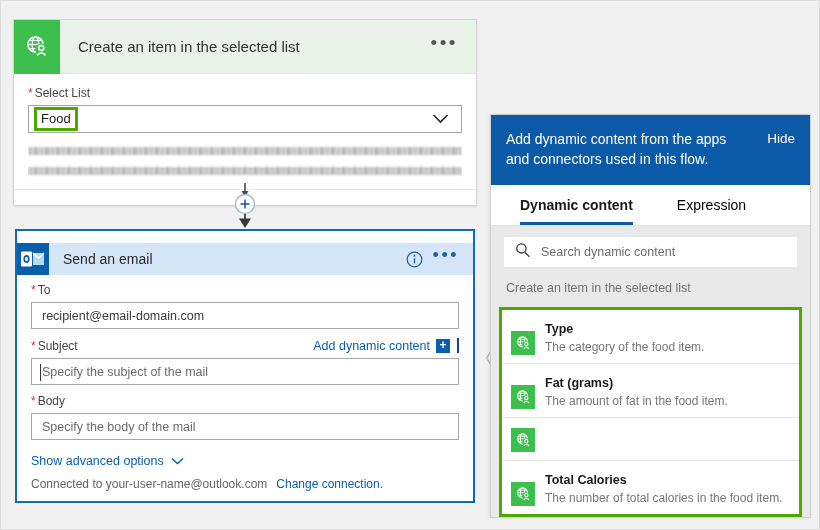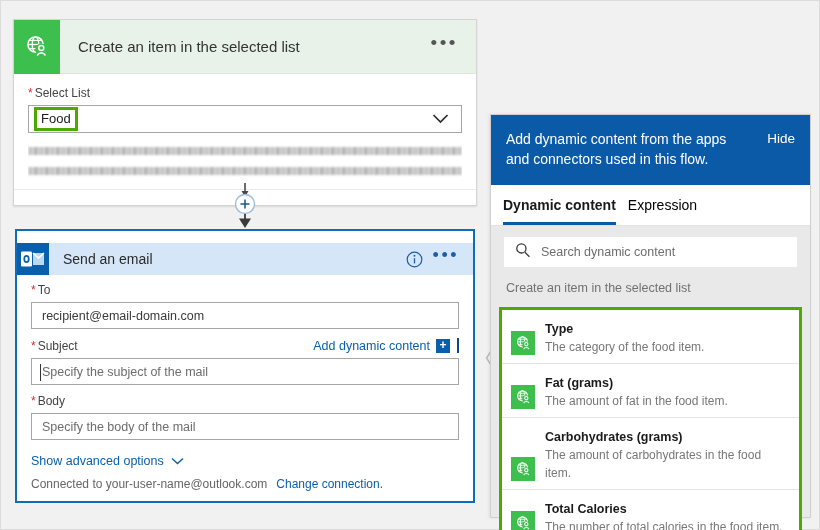--- a/index.html
+++ b/index.html
@@ -258,22 +258,22 @@
   }
   .dc-hide {
     color: #fff;
     font-size: 13.5px;
     cursor: pointer;
     padding-top: 2px;
   }
   .dc-tabs {
     background: #fff;
     display: flex;
-    gap: 12px;
-    padding: 12px 16px 0 12px;
+    gap: 44px;
+    padding: 12px 16px 0 29px;
     border-bottom: 1px solid #e2e2e2;
   }
   .dc-tab {
     font-size: 14px;
     color: #000000;
     padding-bottom: 9px;
     cursor: pointer;
     border-bottom: 3px solid transparent;
   }
   .dc-tab.active {
@@ -539,24 +539,20 @@
             <circle cx="11.5" cy="10.5" r="7.6" fill="none" stroke="#ffffff" stroke-width="1.6"></circle>
             <ellipse cx="11.5" cy="10.5" rx="3.3" ry="7.6" fill="none" stroke="#ffffff" stroke-width="1.4"></ellipse>
             <line x1="3.9" y1="10.5" x2="19.1" y2="10.5" stroke="#ffffff" stroke-width="1.4"></line>
             <line x1="5.1" y1="6.6" x2="17.9" y2="6.6" stroke="#ffffff" stroke-width="1.2"></line>
             <line x1="5.1" y1="14.4" x2="17.9" y2="14.4" stroke="#ffffff" stroke-width="1.2"></line>
             <circle cx="17.3" cy="15.6" r="6.1" fill="#3dbf4e"></circle>
             <circle cx="17.3" cy="14.1" r="2.5" fill="none" stroke="#ffffff" stroke-width="1.6"></circle>
             <path d="M13.3 21.6 a4.2 3.6 0 0 1 8 0" fill="none" stroke="#ffffff" stroke-width="1.6"></path>
           </svg>
         </span>
-        <span>
-          <span class="dc-item-name">Carbohydrates (grams)</span><br>
-          <span class="dc-item-desc">The amount of carbohydrates in the food item.</span>
-        </span>
       </div>
 
       <div class="dc-item">
         <span class="dc-item-ico">
           <svg width="17" height="17" viewBox="0 0 26 26">
             <circle cx="11.5" cy="10.5" r="7.6" fill="none" stroke="#ffffff" stroke-width="1.6"></circle>
             <ellipse cx="11.5" cy="10.5" rx="3.3" ry="7.6" fill="none" stroke="#ffffff" stroke-width="1.4"></ellipse>
             <line x1="3.9" y1="10.5" x2="19.1" y2="10.5" stroke="#ffffff" stroke-width="1.4"></line>
             <line x1="5.1" y1="6.6" x2="17.9" y2="6.6" stroke="#ffffff" stroke-width="1.2"></line>
             <line x1="5.1" y1="14.4" x2="17.9" y2="14.4" stroke="#ffffff" stroke-width="1.2"></line>

